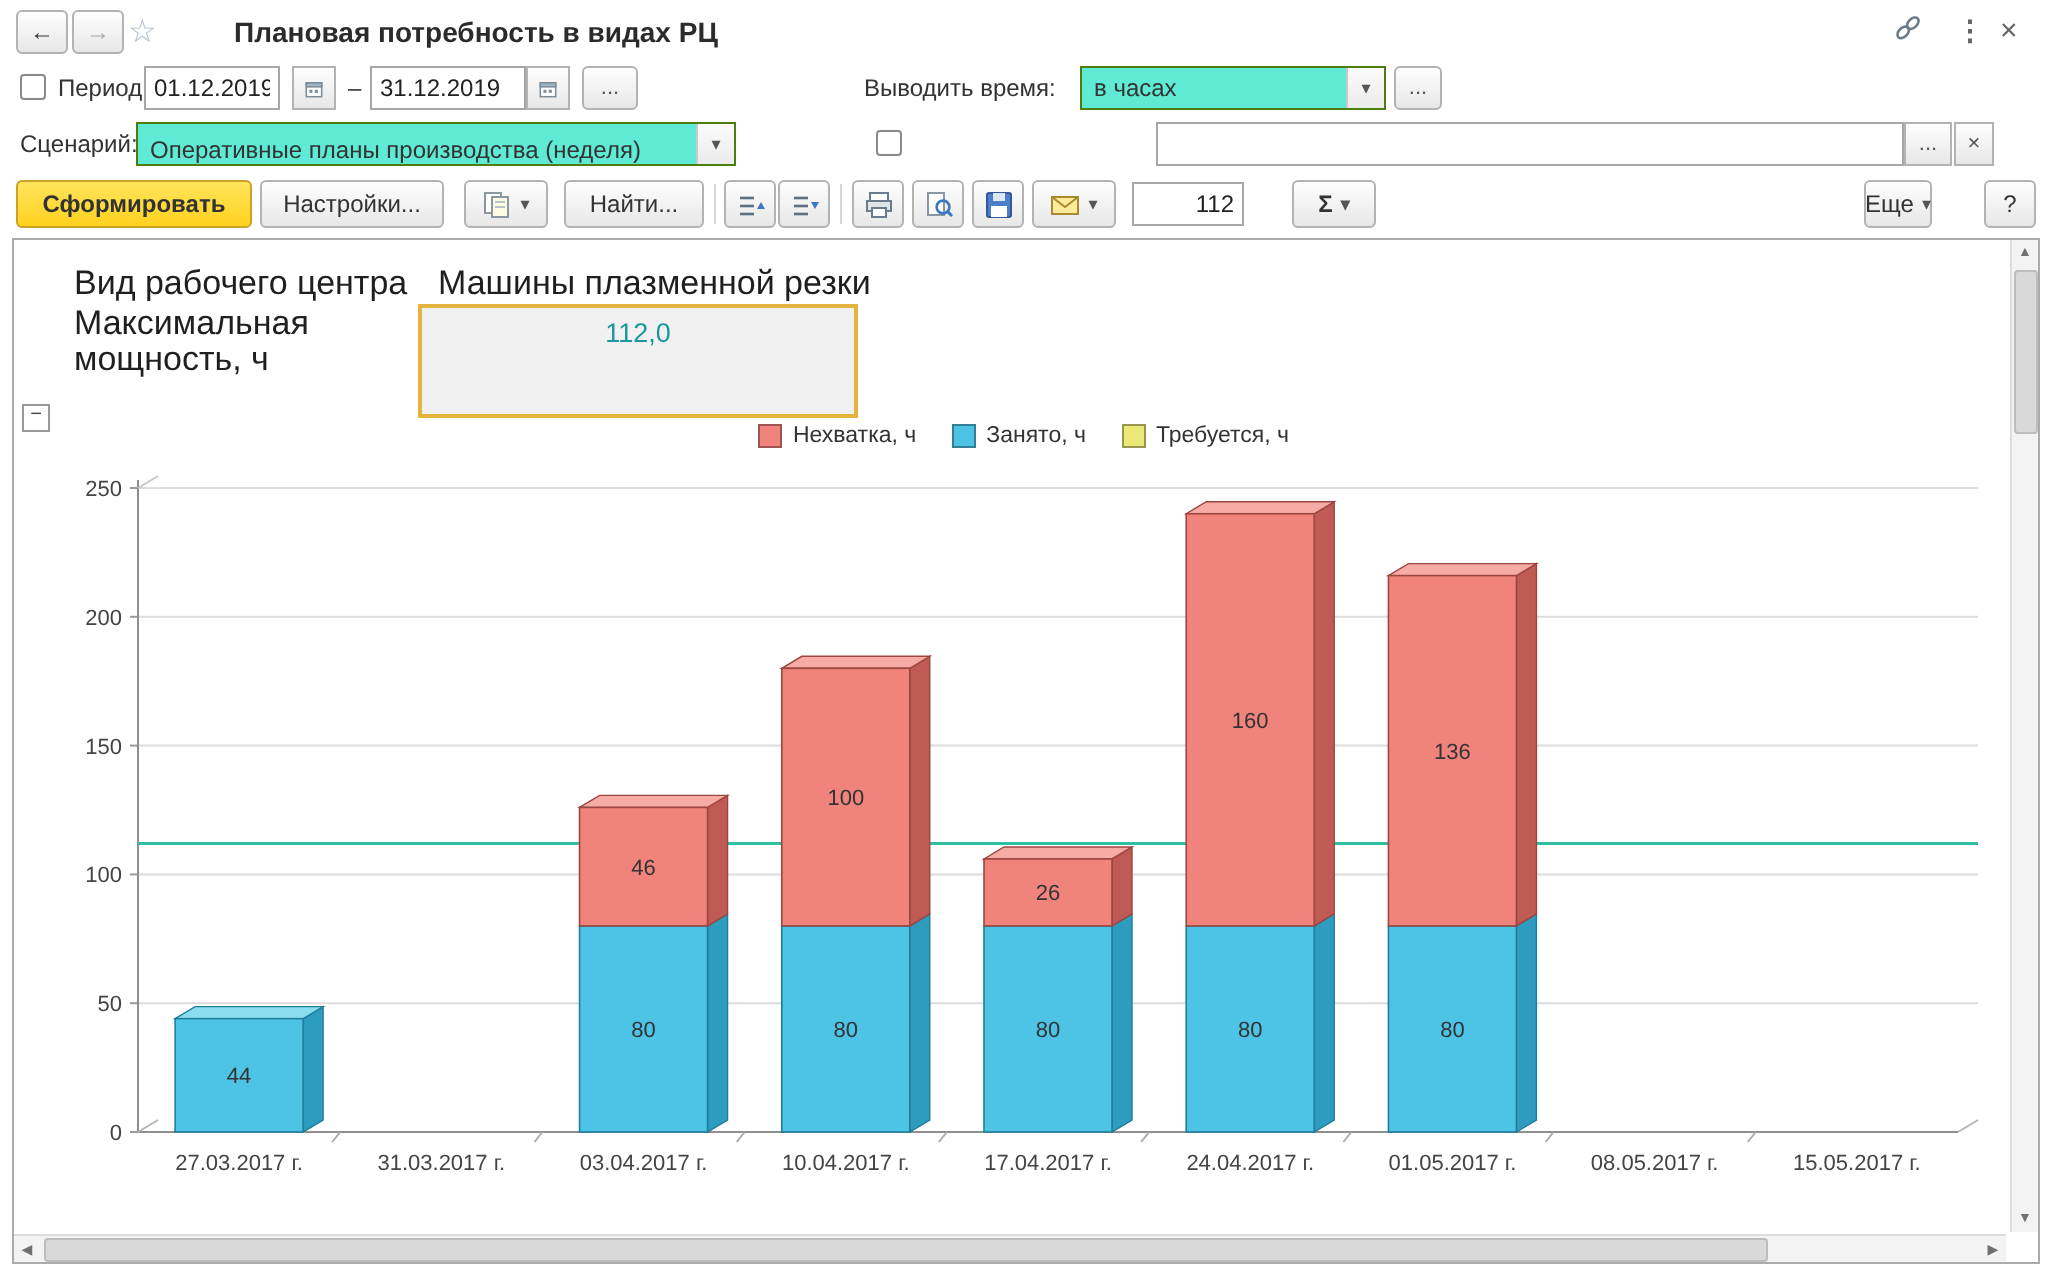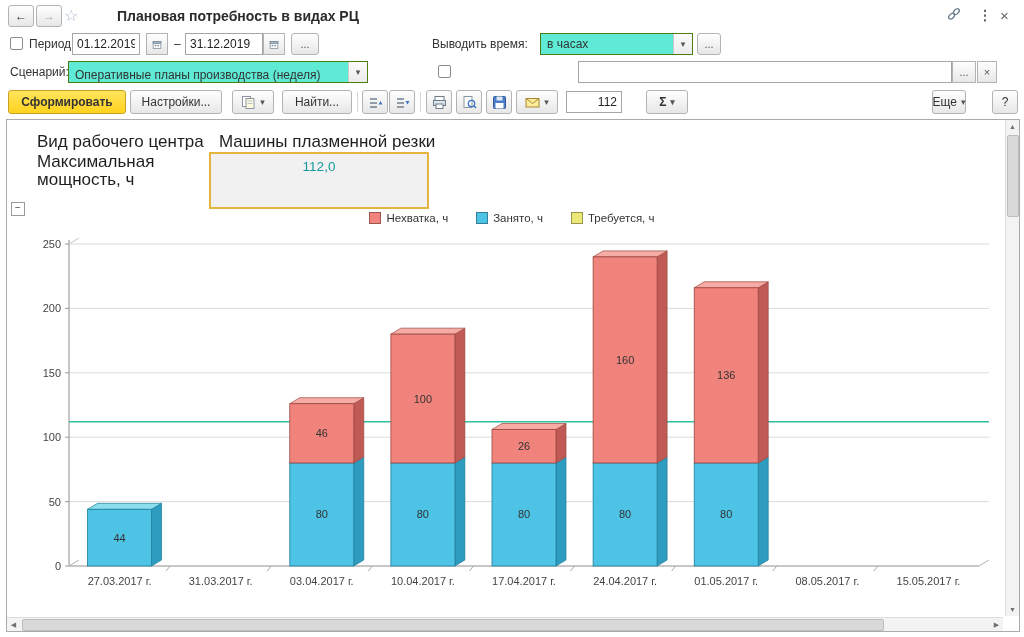--- a/index.html
+++ b/index.html
@@ -30,21 +30,21 @@
   .star{position:absolute;left:64px;top:6px;font-size:16px;color:#a9bccd;}
   .dd-arrow{font-size:9px;color:#555;}
   
   .report-area{position:absolute;left:6px;top:119px;width:1012px;height:511px;border:1px solid #ababab;background:#fff;}
   .group-toggle{position:absolute;left:4px;top:82px;width:12px;height:12px;border:1px solid #9a9a9a;background:#fff;
     font-size:10px;line-height:10px;text-align:center;color:#444;}
   .rep-text{position:absolute;font-size:17px;color:#1f1f1f;white-space:nowrap;}
   .capacity-cell{position:absolute;left:202px;top:32px;width:220px;height:57px;background:#f1f1f1;
     border:2px solid #e3b53e;text-align:center;padding-top:5px;box-sizing:border-box;
     font-size:13.5px;color:#17989e;}
-  .legend{position:absolute;left:30px;top:92px;width:950px;display:flex;justify-content:center;gap:28px;
+  .legend{position:absolute;left:30px;top:92px;width:950px;display:flex;justify-content:center;gap:18px;
     font-size:11.5px;color:#333;align-items:center;}
   .legend-item{display:flex;align-items:center;gap:5px;}
   .legend-swatch{width:12px;height:12px;border:1px solid rgba(0,0,0,.35);box-sizing:border-box;}
   svg text{font-family:"Liberation Sans",sans-serif;}
   
   .vscroll{position:absolute;right:0;top:0;width:13px;height:496px;background:#f3f3f3;border-left:1px solid #ddd;}
   .hscroll{position:absolute;left:0;bottom:0;height:13px;width:996px;background:#f3f3f3;border-top:1px solid #ddd;}
   .scroll-arrow{position:absolute;width:13px;height:13px;font-size:7px;color:#707070;display:flex;
     align-items:center;justify-content:center;}
   .vthumb{position:absolute;left:1px;top:15px;width:10px;height:80px;background:#d9d9d9;

